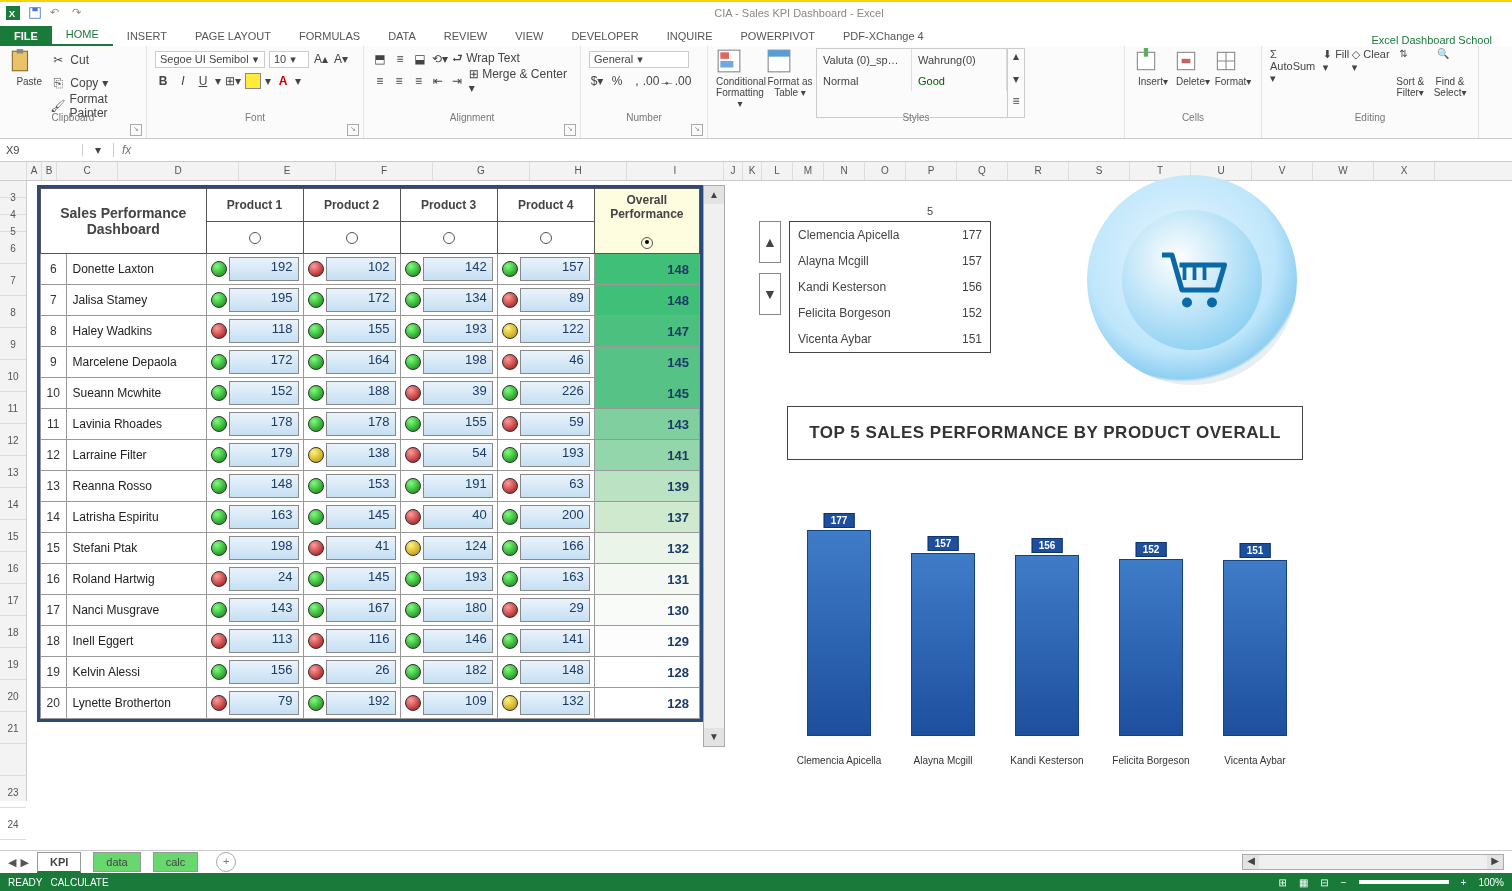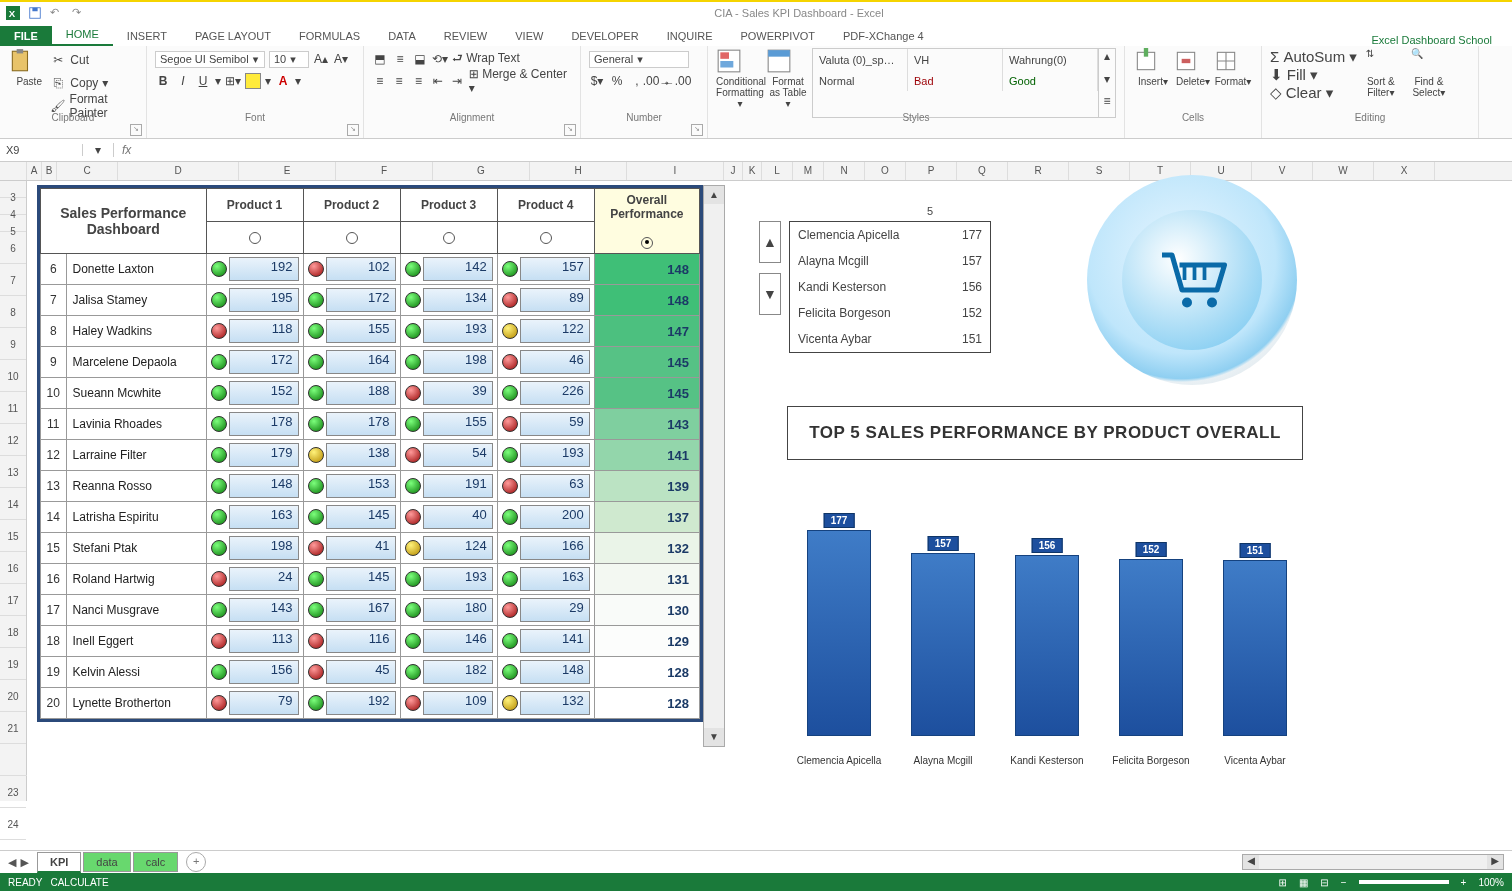--- a/index.html
+++ b/index.html
@@ -77,21 +77,21 @@
 
 .chart{position:absolute;left:760px;top:310px;width:520px;height:275px}
 .bars{position:absolute;left:0;right:0;bottom:30px;top:0;display:flex;justify-content:space-around;align-items:flex-end}
 .bar{width:62px;background:linear-gradient(#3f7cc7,#1d4f9e);position:relative;border:1px solid #15427f}
 .barlab{position:absolute;top:-18px;left:50%;transform:translateX(-50%);background:#1d4f9e;color:#fff;font-size:10px;font-weight:700;padding:1px 6px;border:1px solid #0f3566}
 .catlabs{position:absolute;left:0;right:0;bottom:0;display:flex;justify-content:space-around;font-size:10px;color:#333}
 .catlabs span{width:90px;text-align:center}
 
 .tabsbar{position:absolute;bottom:18px;left:0;right:0;height:22px;background:#fff;border-top:1px solid #ccc;display:flex;align-items:center;font-size:11px}
 .navbtns{display:flex;gap:4px;padding:0 8px;color:#555}
-.stab{padding:3px 12px;border:1px solid #999;background:#68d86e;margin-right:2px}
+.stab{padding:3px 12px;border:1px solid #999;background:#68d86e;margin-right:12px}
 .stab.active{background:#fff;border-bottom:2px solid #1a7a3a;font-weight:700}
 .addtab{width:18px;height:18px;border:1px solid #aaa;border-radius:50%;text-align:center;line-height:16px;margin-left:6px;color:#777}
 .hscroll{margin-left:auto;width:260px;height:14px;border:1px solid #aaa;background:#f0f0f0;margin-right:8px;display:flex}
 .hscroll .arr{width:16px;text-align:center;font-size:10px;background:#e3e3e3}
 
 .status{position:absolute;bottom:0;left:0;right:0;height:18px;background:#1a7a3a;color:#fff;font-size:10px;display:flex;align-items:center;padding:0 8px;gap:8px}
 .status .right{margin-left:auto;display:flex;gap:12px;align-items:center}
 .zoomslider{width:90px;height:4px;background:#fff;position:relative}
 </style>
 </head>
@@ -225,28 +225,20 @@
         <div style="display:flex;flex-direction:column">
           <div class="style-cell" style="height:21px">
               <span>Valuta (0)_sp…</span>
             </div>
           <div class="style-cell" style="height:21px">
               <span>Normal</span>
             </div>
         </div>
         <div style="display:flex;flex-direction:column">
           <div class="style-cell" style="height:21px">
-              <span>VH</span>
-            </div>
-          <div class="style-cell" style="height:21px;color:#9c0006">
-              <span>Bad</span>
-            </div>
-        </div>
-        <div style="display:flex;flex-direction:column">
-          <div class="style-cell" style="height:21px">
               <span>Wahrung(0)</span>
             </div>
           <div class="style-cell" style="height:21px;color:#006100">
               <span>Good</span>
             </div>
         </div>
         <div style="width:16px;display:flex;flex-direction:column;border-left:1px solid #ccc">
           <div style="flex:1;text-align:center">▴</div>
           <div style="flex:1;text-align:center">▾</div>
           <div style="flex:1;text-align:center">≡</div>
@@ -269,21 +261,21 @@
       <div class="big"><div class="bigico"><svg viewBox="0 0 24 24">
               <rect x="4" y="4" width="16" height="16" fill="#fff" stroke="#888"></rect>
               <path d="M4 12h16M12 4v16" stroke="#888"></path>
             </svg></div><span>Format</span>▾</div>
     </div>
     <div class="group-label">Cells</div>
   </div>
 
   <div class="group" style="width:200px">
     <div style="display:flex;height:70px">
-      <div style="display:flex;flex-direction:column;justify-content:flex-start;font-size:15px">
+      <div style="display:flex;flex-direction:row;justify-content:flex-start;font-size:11px">
         <div>Σ <span>AutoSum</span> ▾</div>
         <div>⬇ <span>Fill</span> ▾</div>
         <div>◇ <span>Clear</span> ▾</div>
       </div>
       <div class="big"><div class="bigico">⇅</div><span>Sort &amp; Filter</span>▾</div>
       <div class="big"><div class="bigico">🔍</div><span>Find &amp; Select</span>▾</div>
     </div>
     <div class="group-label">Editing</div>
   </div>
 </div>
@@ -700,21 +692,21 @@
               <td class="rnk">19</td>
   <td class="nm">Kelvin Alessi</td>
               <td class="metric">
                 <span class="dot g"></span>
                 <div class="mbox"></div>
                 <span class="mval">156</span>
               </td>
               <td class="metric">
                 <span class="dot r"></span>
                 <div class="mbox"></div>
-                <span class="mval">45</span>
+                <span class="mval">26</span>
               </td>
               <td class="metric">
                 <span class="dot g"></span>
                 <div class="mbox"></div>
                 <span class="mval">182</span>
               </td>
               <td class="metric">
                 <span class="dot g"></span>
                 <div class="mbox"></div>
                 <span class="mval">148</span>

